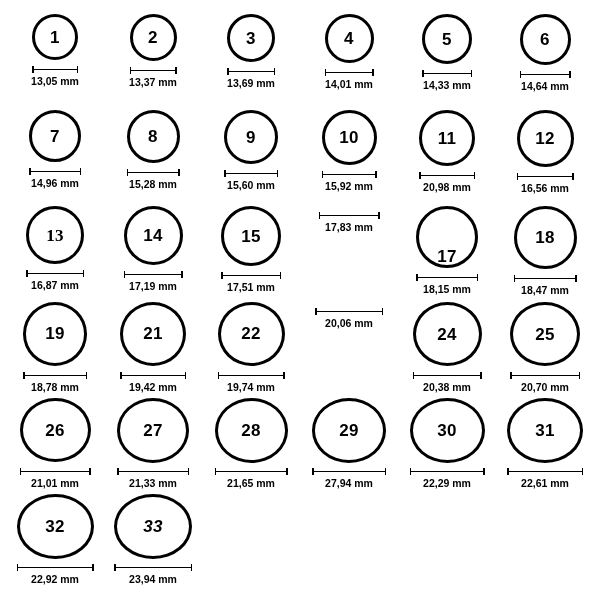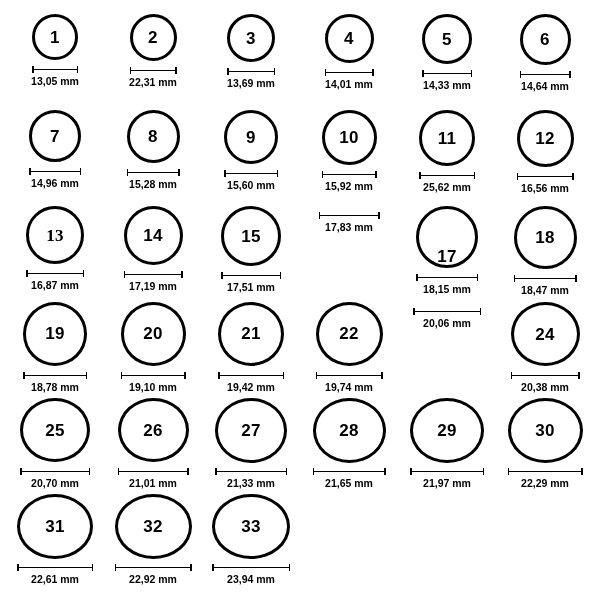--- a/index.html
+++ b/index.html
@@ -103,21 +103,21 @@
         </div>
         <div class="ring-mm">13,05 mm</div>
       </div>
       <div class="ring-cell">
         <div class="ring-circle" style="width: 47px; height: 47px;">
           <span class="ring-size-label">2</span>
         </div>
         <div class="ring-measure">
           <div class="bar" style="width: 47px;"></div>
         </div>
-        <div class="ring-mm">22,31 mm</div>
+        <div class="ring-mm">13,37 mm</div>
       </div>
       <div class="ring-cell">
         <div class="ring-circle" style="width: 48px; height: 48px;">
           <span class="ring-size-label">3</span>
         </div>
         <div class="ring-measure">
           <div class="bar" style="width: 48px;"></div>
         </div>
         <div class="ring-mm">13,69 mm</div>
       </div>
@@ -184,21 +184,21 @@
         </div>
         <div class="ring-mm">15,92 mm</div>
       </div>
       <div class="ring-cell">
         <div class="ring-circle" style="width: 56px; height: 56px;">
           <span class="ring-size-label">11</span>
         </div>
         <div class="ring-measure">
           <div class="bar" style="width: 56px;"></div>
         </div>
-        <div class="ring-mm">25,62 mm</div>
+        <div class="ring-mm">20,98 mm</div>
       </div>
       <div class="ring-cell">
         <div class="ring-circle" style="width: 57px; height: 57px;">
           <span class="ring-size-label">12</span>
         </div>
         <div class="ring-measure">
           <div class="bar" style="width: 57px;"></div>
         </div>
         <div class="ring-mm">16,56 mm</div>
       </div>
@@ -256,29 +256,20 @@
       <div class="ring-cell">
         <div class="ring-circle" style="width: 64px; height: 64px;">
           <span class="ring-size-label">19</span>
         </div>
         <div class="ring-measure">
           <div class="bar" style="width: 64px;"></div>
         </div>
         <div class="ring-mm">18,78 mm</div>
       </div>
       <div class="ring-cell">
-        <div class="ring-circle" style="width: 65px; height: 65px;">
-          <span class="ring-size-label">20</span>
-        </div>
-        <div class="ring-measure">
-          <div class="bar" style="width: 65px;"></div>
-        </div>
-        <div class="ring-mm">19,10 mm</div>
-      </div>
-      <div class="ring-cell">
         <div class="ring-circle" style="width: 66px; height: 66px;">
           <span class="ring-size-label">21</span>
         </div>
         <div class="ring-measure">
           <div class="bar" style="width: 66px;"></div>
         </div>
         <div class="ring-mm">19,42 mm</div>
       </div>
       <div class="ring-cell">
         <div class="ring-circle" style="width: 67px; height: 67px;">
@@ -340,21 +331,21 @@
         </div>
         <div class="ring-mm">21,65 mm</div>
       </div>
       <div class="ring-cell">
         <div class="ring-circle" style="width: 74px; height: 74px;">
           <span class="ring-size-label">29</span>
         </div>
         <div class="ring-measure">
           <div class="bar" style="width: 74px;"></div>
         </div>
-        <div class="ring-mm">21,97 mm</div>
+        <div class="ring-mm">27,94 mm</div>
       </div>
       <div class="ring-cell">
         <div class="ring-circle" style="width: 75px; height: 75px;">
           <span class="ring-size-label">30</span>
         </div>
         <div class="ring-measure">
           <div class="bar" style="width: 75px;"></div>
         </div>
         <div class="ring-mm">22,29 mm</div>
       </div>
@@ -370,21 +361,21 @@
       <div class="ring-cell">
         <div class="ring-circle" style="width: 77px; height: 77px;">
           <span class="ring-size-label">32</span>
         </div>
         <div class="ring-measure">
           <div class="bar" style="width: 77px;"></div>
         </div>
         <div class="ring-mm">22,92 mm</div>
       </div>
       <div class="ring-cell">
-        <div class="ring-circle" style="width: 78px; height: 78px;">
+        <div class="ring-circle" style="width: 78px; height: 78px; font-style: italic;">
           <span class="ring-size-label">33</span>
         </div>
         <div class="ring-measure">
           <div class="bar" style="width: 78px;"></div>
         </div>
         <div class="ring-mm">23,94 mm</div>
       </div>
       <div class="ring-cell empty"></div>
       <div class="ring-cell empty"></div>
       <div class="ring-cell empty"></div>

